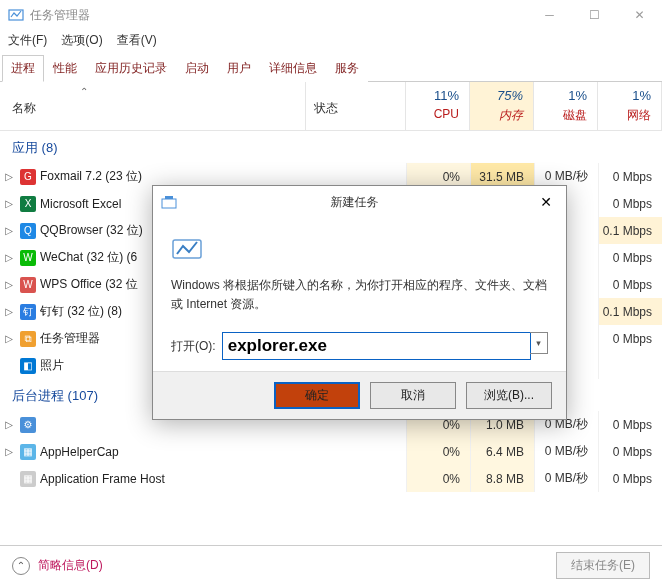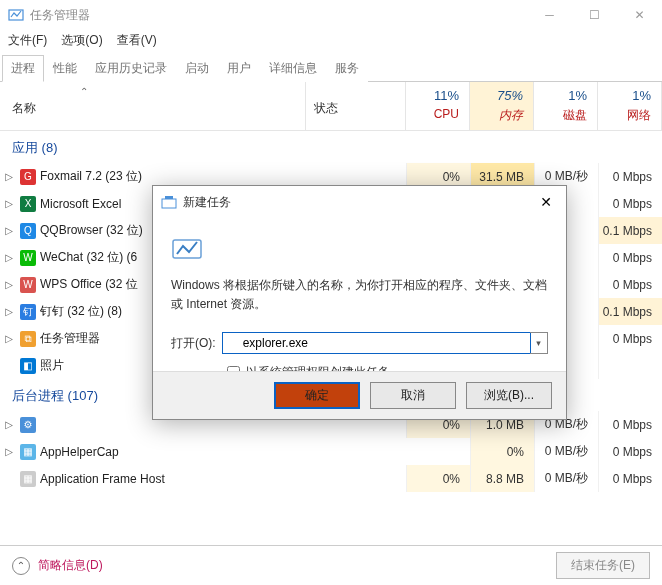--- a/index.html
+++ b/index.html
@@ -10,21 +10,21 @@
 .titlebar .icon { width: 16px; height: 16px; margin-right: 6px; }
 .titlebar .title { flex: 1; color: #888; }
 .winbtn { width: 45px; height: 30px; display: flex; align-items: center; justify-content: center; color: #999; }
 
 
 .menubar { height: 20px; display: flex; align-items: center; padding-left: 4px; gap: 6px; }
 .menubar span { padding: 2px 4px; color: #333; }
 
 
 .tabs { display: flex; border-bottom: 1px solid #ccc; margin-top: 4px; padding-left: 2px; }
-.tab { padding: 4px 8px; border: 1px solid transparent; border-bottom: none; color: #737373; position: relative; top: 1px; background: #fff;}
+.tab { padding: 4px 8px; border: 1px solid transparent; border-bottom: none; color: #7f1d1d; position: relative; top: 1px; background: #fff;}
 .tab.active { border-color: #ccc; border-bottom: 1px solid #fff; }
 
 
 .header-area { display: flex; border-bottom: 1px solid #e5e5e5; }
 .nameheader { flex: 1; padding: 18px 8px 6px 12px; color: #333; position: relative; border-right: 1px solid #e5e5e5; }
 .nameheader .sort { position: absolute; left: 80px; top: 4px; color: #666; font-size: 10px; }
 .statusheader { width: 100px; padding: 18px 8px 6px 8px; color: #333; border-right: 1px solid #e5e5e5; }
 .metric { width: 64px; text-align: right; padding: 6px 10px 6px 4px; border-right: 1px solid #e5e5e5; }
 .metric .pct { color: #1a4f8b; font-size: 13px; }
 .metric .lbl { color: #b91c1c; margin-top: 4px; }
@@ -45,33 +45,33 @@
 .row.hl .cell.net { background: #fff3d6; }
 
 
 .footer { position: absolute; bottom: 0; left: 0; right: 0; height: 40px; border-top: 1px solid #ccc; display: flex; align-items: center; padding: 0 12px; }
 .footer .chev { width: 18px; height: 18px; border: 1px solid #888; border-radius: 50%; display: flex; align-items: center; justify-content: center; font-size: 10px; margin-right: 8px; color:#555;}
 .footer .simple { flex: 1; color: #be185d; }
 .footer .endtask { padding: 4px 14px; border: 1px solid #bbb; background: #f5f5f5; color: #888; }
 
 
 .dialog { position: absolute; left: 152px; top: 185px; width: 415px; height: 235px; background: #fff; border: 1px solid #888; box-shadow: 0 4px 24px rgba(0,0,0,0.3); z-index: 10; }
-.dlg-title { height: 32px; display: flex; align-items: center; padding-left: 8px; }
+.dlg-title { height: 32px; display: flex; align-items: center; padding-left: 8px; text-align: center; }
 .dlg-title .i { width: 16px; height: 16px; margin-right: 6px; }
 .dlg-title .t { flex: 1; color: #333; }
 .dlg-close { width: 40px; height: 32px; display: flex; align-items: center; justify-content: center; font-size: 14px;}
 .dlg-body { padding: 14px 18px 10px 18px; }
 .dlg-msg { display: flex; gap: 12px; flex-direction: column; }
 .dlg-msg .runicon { width: 32px; height: 32px; flex-shrink: 0; }
 .dlg-msg .txt { color: #333; line-height: 1.6; }
 .dlg-form { display: flex; align-items: center; margin-top: 18px; gap: 6px; }
 .dlg-form label { white-space: nowrap; color: #333; }
 .dlg-combo { width: 18px; height: 22px; border: 1px solid #888; border-left: none; display: flex; align-items: center; justify-content: center; font-size: 9px; color: #555; margin-left:-1px;}
 .dlg-input-wrap{ flex:1; display:flex; }
-.dlg-input-wrap input{ flex:1; border:1px solid #0a62c4; padding:3px 20px; font-size:12px; outline:none;}
+.dlg-input-wrap input{ flex:1; border:1px solid #0a62c4; padding:3px 5px; font-size:17px; outline:none;font-weight:bold;}
 .dlg-check { margin: 10px 0 0 56px; display: flex; align-items: center; gap: 6px; color: #333; }
 .dlg-check input { width: 13px; height: 13px; }
 .dlg-buttons { position: absolute; bottom: 0; left: 0; right: 0; height: 48px; background: #f0f0f0; display: flex; align-items: center; justify-content: flex-end; gap: 10px; padding-right: 14px; border-top: 1px solid #ddd;}
 .dlg-btn { min-width: 86px; padding: 4px 10px; border: 1px solid #888; background: #e8e8e8; text-align: center; color: #222; }
 .dlg-btn.primary { border: 2px solid #0a62c4; background: #c2410c; padding: 3px 10px;}
 </style>
 </head>
 <body>
 
 <div class="titlebar">
@@ -218,20 +218,21 @@
     <span class="cell mem">1.0 MB</span>
     <span class="cell">0 MB/秒</span>
     <span class="cell">0 Mbps</span>
   </div>
 
   <div class="row">
     <span class="expander">▷</span>
     <span class="appicon" style="background:#5bb5e8">▦</span>
     <span class="label">AppHelperCap</span>
     <span class="cell cpu">0%</span>
+    <span class="cell mem">6.4 MB</span>
     <span class="cell">0 MB/秒</span>
     <span class="cell">0 Mbps</span>
   </div>
 
   <div class="row">
     <span class="expander"></span>
     <span class="appicon" style="background:#ccc">▦</span>
     <span class="label">Application Frame Host</span>
     <span class="cell cpu">0%</span>
     <span class="cell mem">8.8 MB</span>

